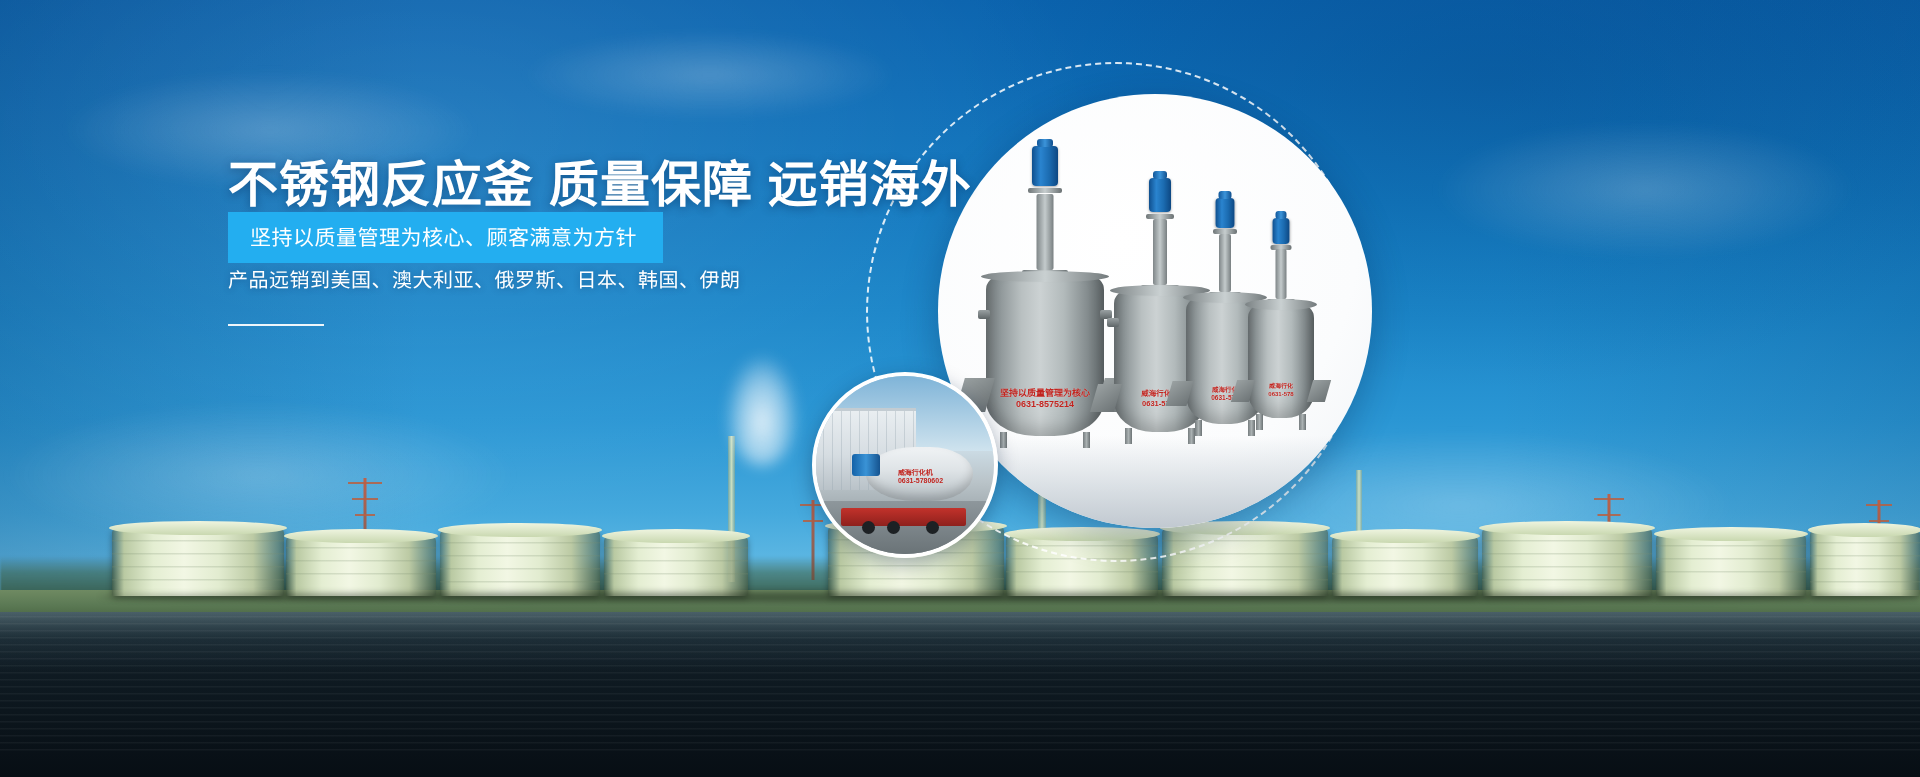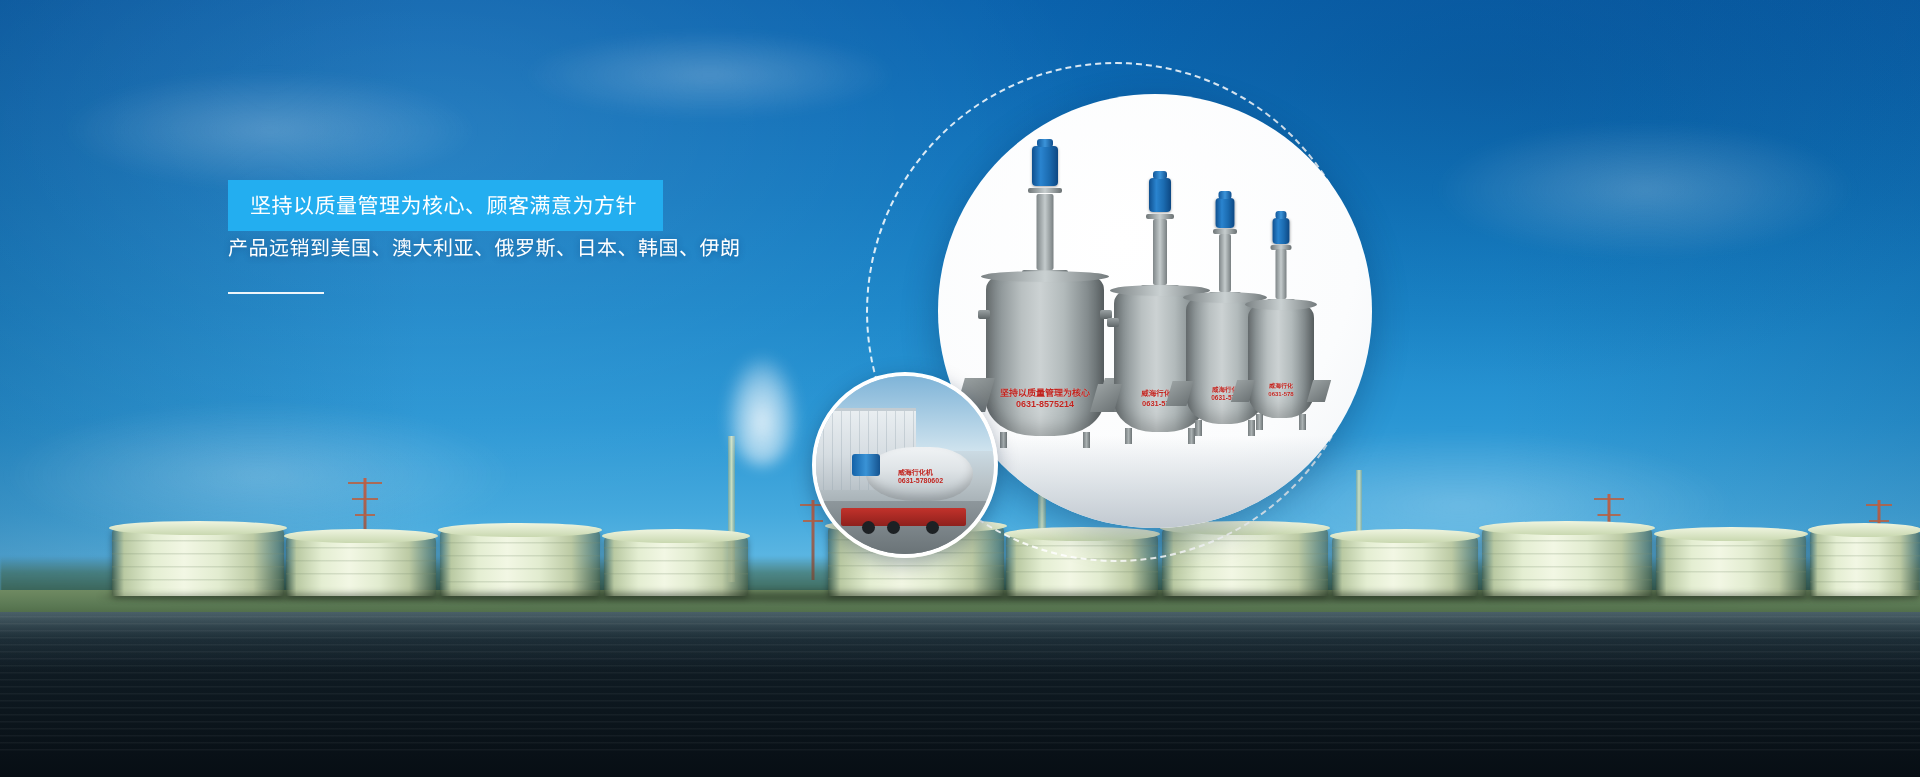--- a/index.html
+++ b/index.html
@@ -142,21 +142,20 @@
     font-weight:bold;
     color:#ffffff;
     letter-spacing:1px;
     line-height:1.08;
     white-space:nowrap;
     text-shadow:0 2px 10px rgba(0,35,80,.45);
   }
 
   .subtitle-bar {
     display:inline-block;
-    margin-top:22px;
     background:#23aef0;
     color:#ffffff;
     font-size:21px;
     line-height:1;
     padding:15px 26px 15px 22px;
     letter-spacing:.5px;
     white-space:nowrap;
   }
 
   .paragraph {
@@ -472,20 +471,21 @@
     <div class="pc-wheel" style="left:26%;"></div>
     <div class="pc-wheel" style="left:40%;"></div>
     <div class="pc-wheel" style="left:62%;"></div>
     <div class="pc-label">
       <span>威海行化机</span><br>
       <span>0631-5780602</span>
     </div>
   </div>
 
   <div class="copy">
+    <div class="headline">不锈钢反应釜 质量保障 远销海外</div>
 
     <div class="subtitle-bar">坚持以质量管理为核心、顾客满意为方针</div>
 
     <div class="paragraph">
       <span class="line">产品远销到美国、澳大利亚、俄罗斯、日本、韩国、伊朗</span>
     </div>
 
     <div class="divider"></div>
   </div>
 

